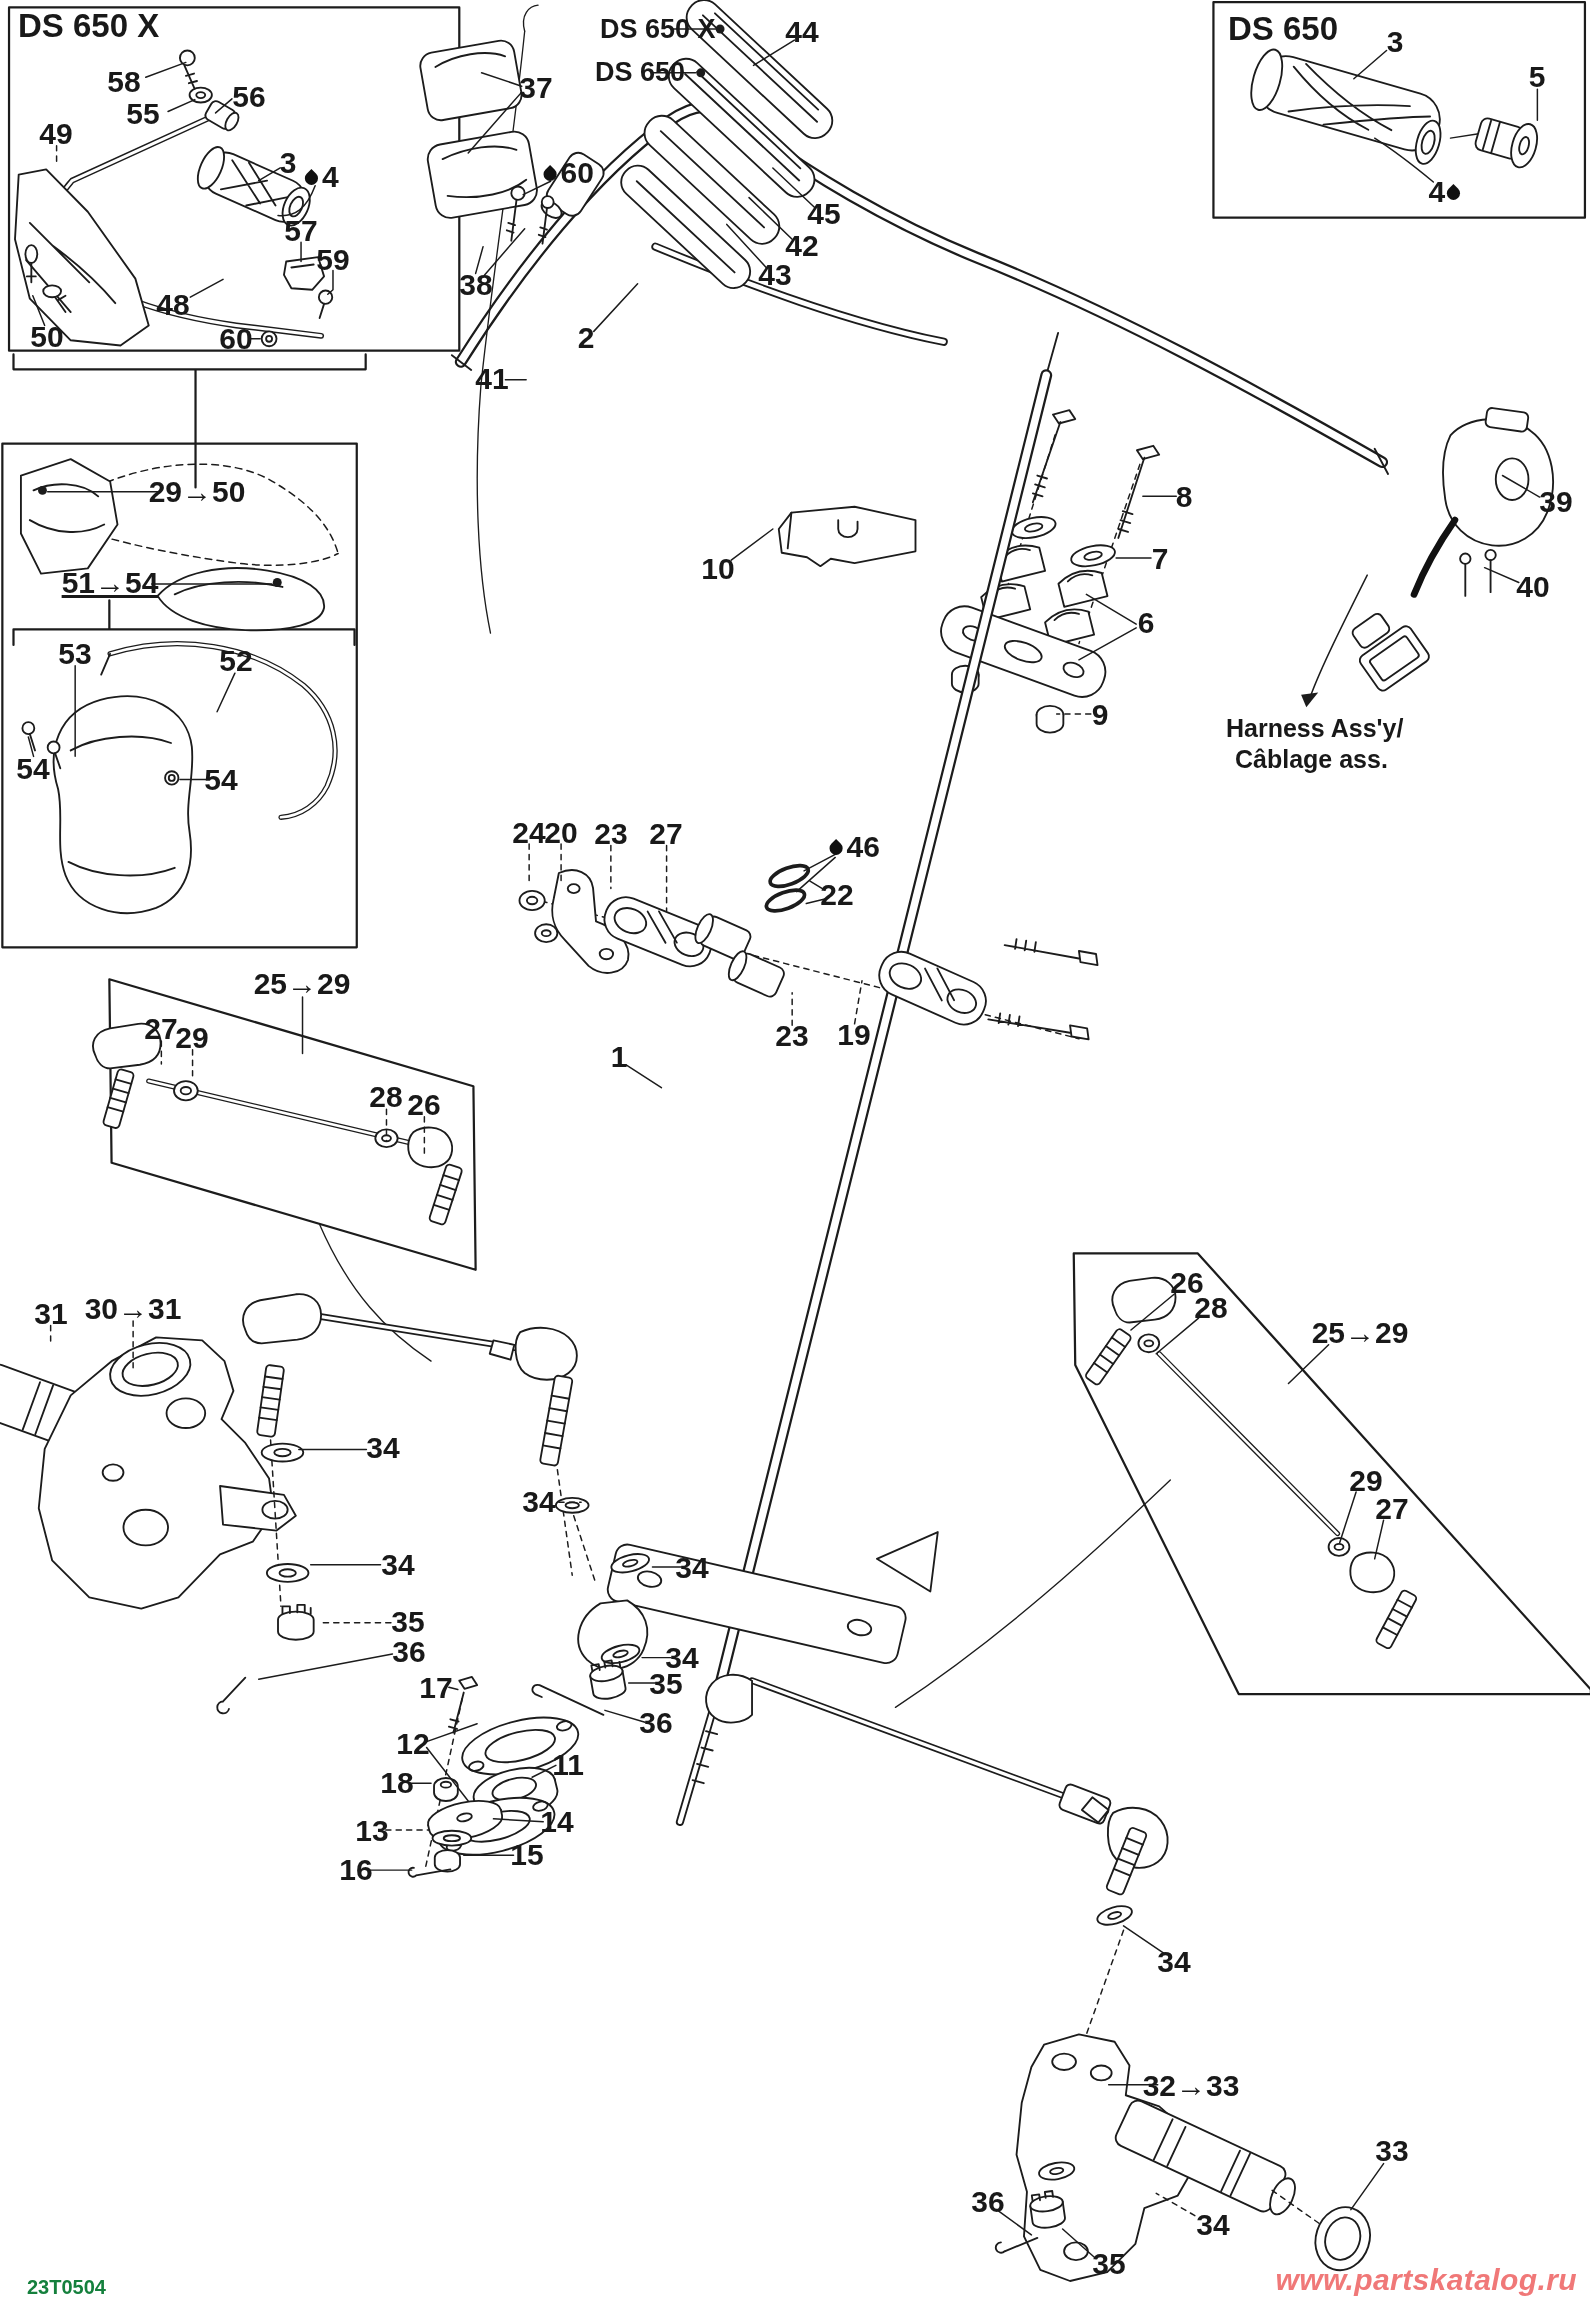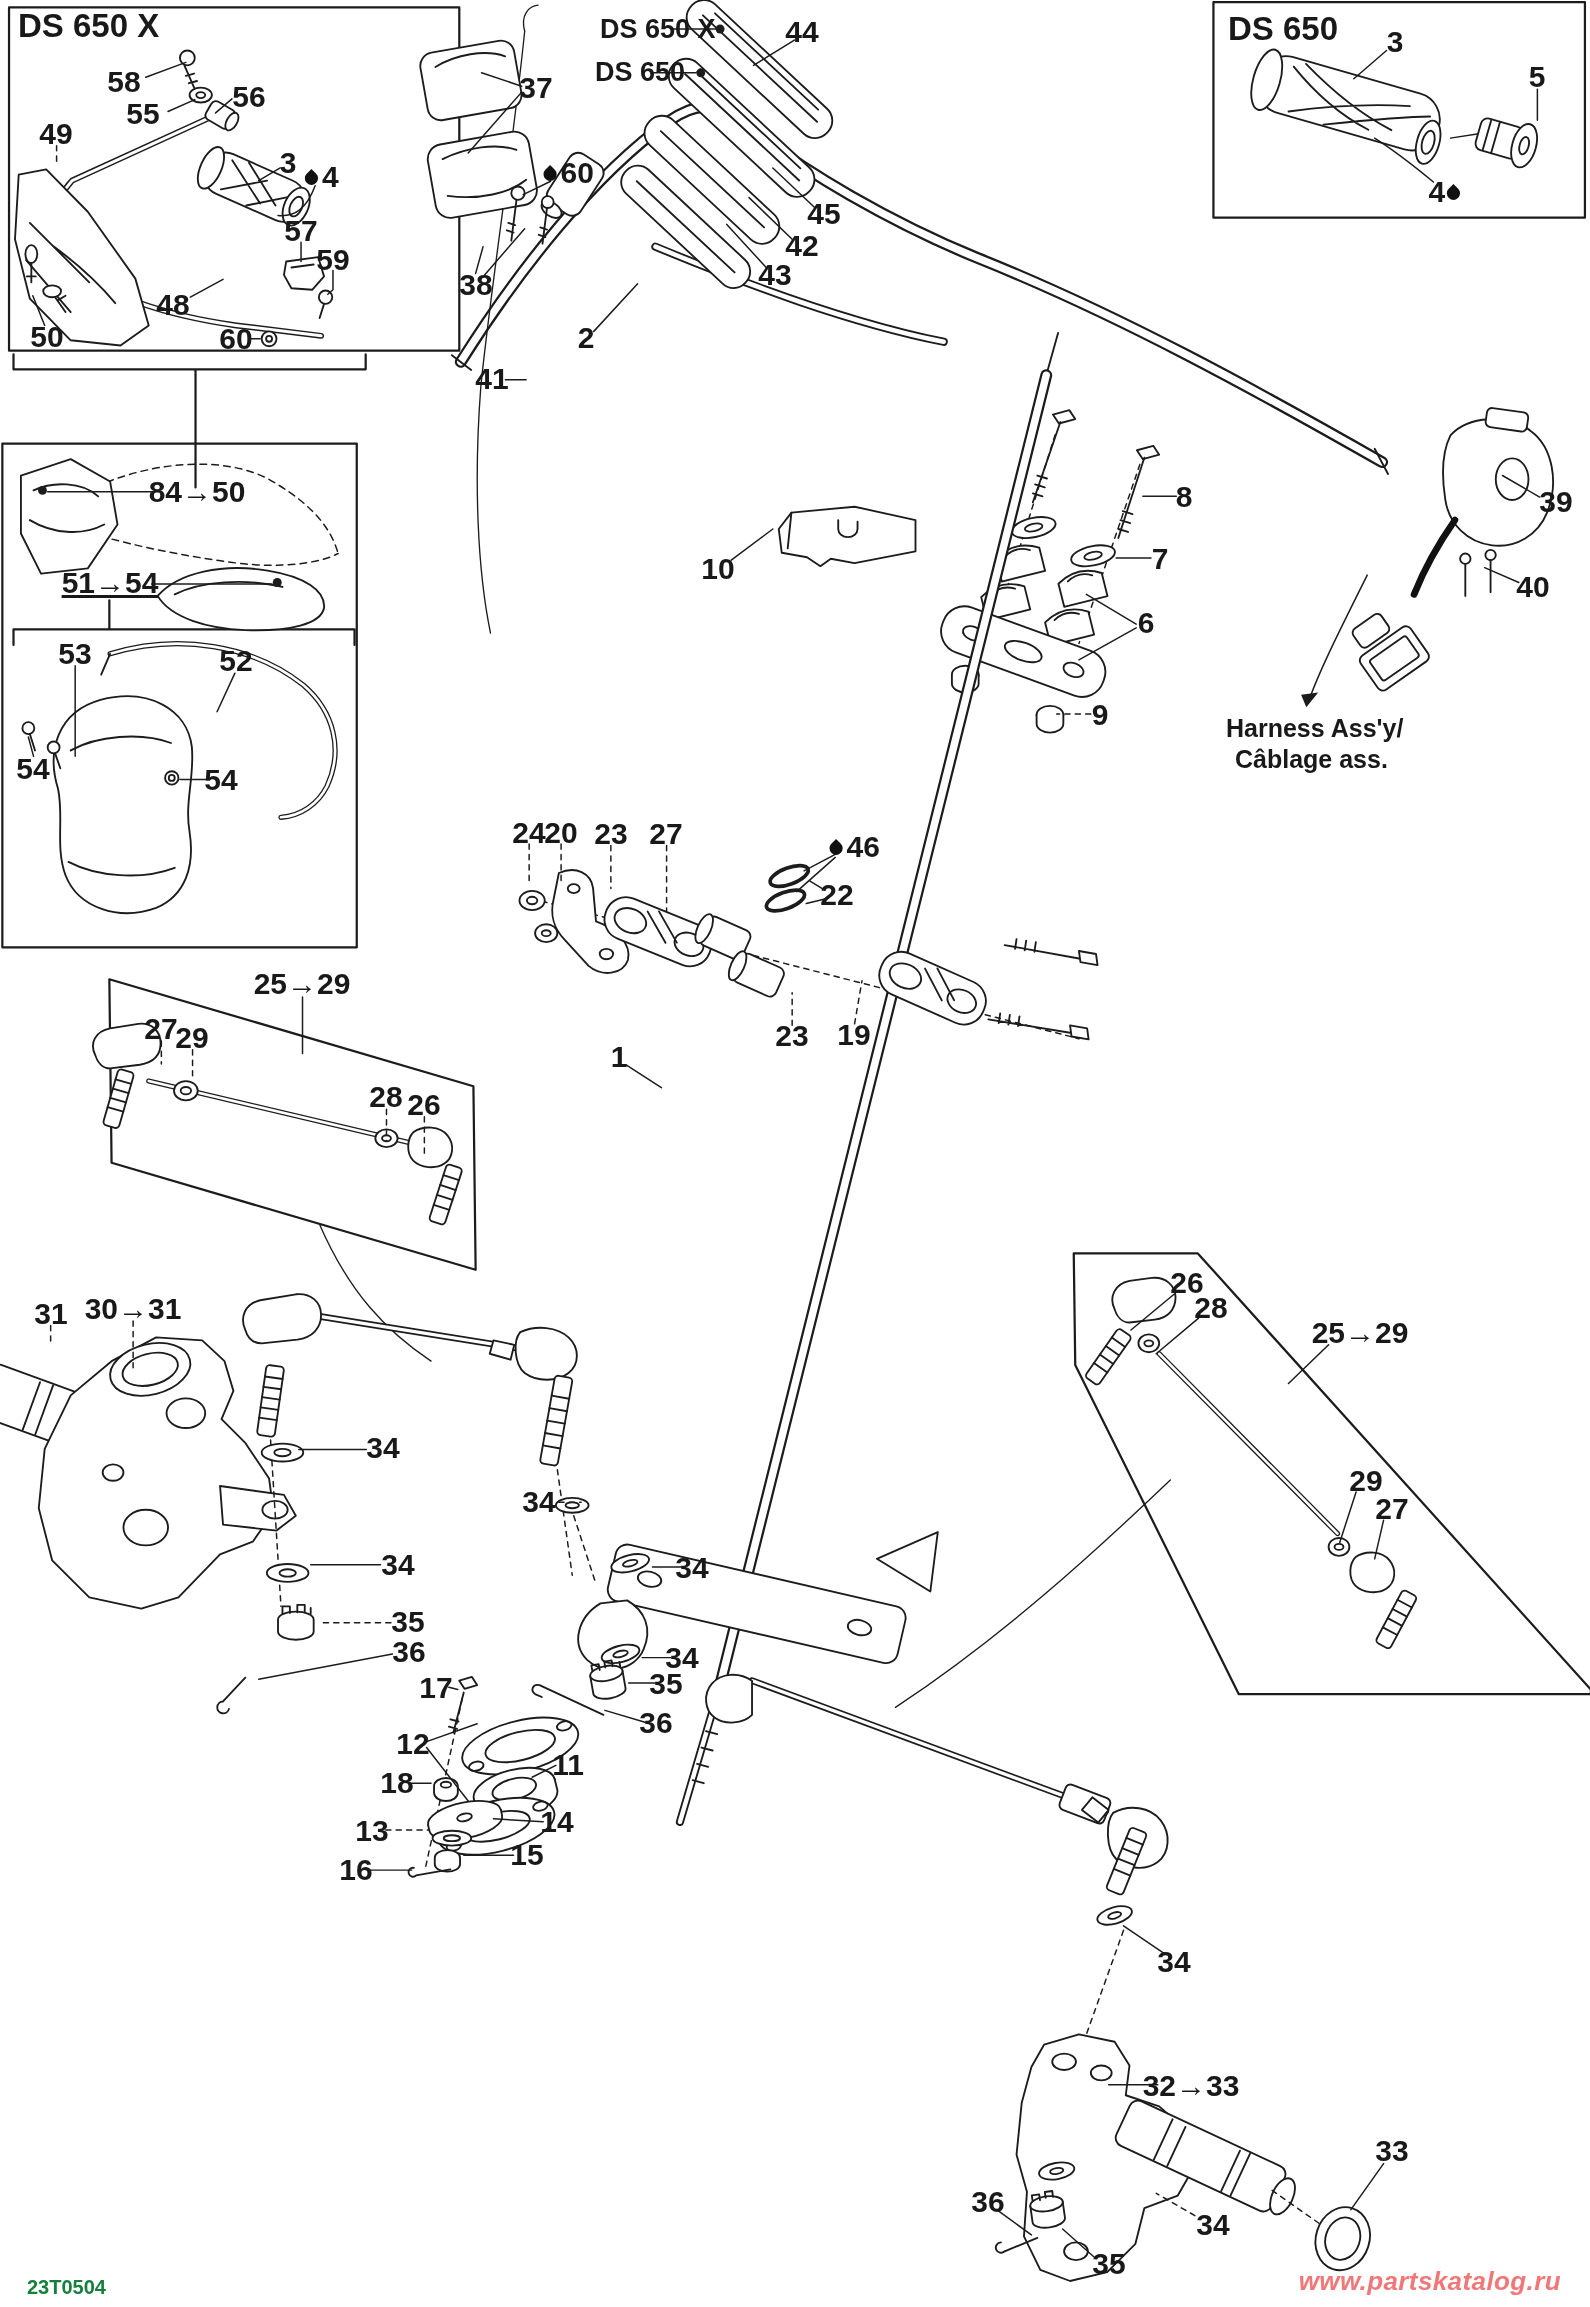--- a/index.html
+++ b/index.html
@@ -20,21 +20,21 @@
   svg.art .t7{stroke-width:7;}  svg.art .t7i{stroke:#fff;stroke-width:3.5;}
   svg.art .cable{stroke-width:9;stroke:#111;}
   svg.art .thin{stroke-width:1.8;}
   #labels{position:absolute;left:0;top:0;width:100%;height:100%;}
   .lbl{position:absolute;transform:translate(-50%,-50%);font-weight:700;font-size:30px;
        color:#191919;white-space:nowrap;line-height:1;}
   .lbl.anchor-left{transform:translate(0,-50%);}
   .drop-icon{display:inline-block;width:12.6px;height:12.6px;background:#111;
        border-radius:50% 50% 50% 0;transform:rotate(135deg);margin:0 3.7px 1.5px 2.2px;vertical-align:middle;}
   .footer-code{position:absolute;left:27px;top:2276px;font-size:20px;font-weight:700;color:#15803d;}
-  .watermark{position:absolute;right:30px;bottom:10.4px;font-size:26px;font-weight:700;
+  .watermark{position:absolute;right:14px;bottom:10.4px;font-size:30px;font-weight:700;
        font-style:italic;letter-spacing:0.4px;}
 </style>
 </head>
 <body>
 
 <div class="stage">
 
 <svg class="art" width="1591" height="2307" viewBox="0 0 2141 3105">
 
   <g>
@@ -487,21 +487,21 @@
       <div class="lbl" style="left: 143px; top: 114px;"><span>55</span></div>
       <div class="lbl" style="left: 249px; top: 97px;"><span>56</span></div>
       <div class="lbl" style="left: 56px; top: 134px;"><span>49</span></div>
       <div class="lbl" style="left: 288px; top: 163px;"><span>3</span></div>
       <div class="lbl" style="left: 321px; top: 177px;"><span class="drop-icon"></span><span>4</span></div>
       <div class="lbl" style="left: 301px; top: 231px;"><span>57</span></div>
       <div class="lbl" style="left: 333px; top: 260px;"><span>59</span></div>
       <div class="lbl" style="left: 173px; top: 305px;"><span>48</span></div>
       <div class="lbl" style="left: 47px; top: 337px;"><span>50</span></div>
       <div class="lbl" style="left: 236px; top: 339px;"><span>60</span></div>
-      <div class="lbl" style="left: 197px; top: 492px;"><span>84→50</span></div>
+      <div class="lbl" style="left: 197px; top: 492px;"><span>29→50</span></div>
       <div class="lbl" style="left: 110px; top: 583px; text-decoration: underline;"><span>51→54</span></div>
       <div class="lbl" style="left: 75px; top: 654px;"><span>53</span></div>
       <div class="lbl" style="left: 236px; top: 661px;"><span>52</span></div>
       <div class="lbl" style="left: 33px; top: 769px;"><span>54</span></div>
       <div class="lbl" style="left: 221px; top: 780px;"><span>54</span></div>
       <div class="lbl" style="left: 536px; top: 88px;"><span>37</span></div>
       <div class="lbl" style="left: 476px; top: 285px;"><span>38</span></div>
       <div class="lbl" style="left: 568px; top: 173px;"><span class="drop-icon"></span><span>60</span></div>
       <div class="lbl" style="left: 492px; top: 379px;"><span>41</span></div>
       <div class="lbl" style="left: 586px; top: 338px;"><span>2</span></div>

